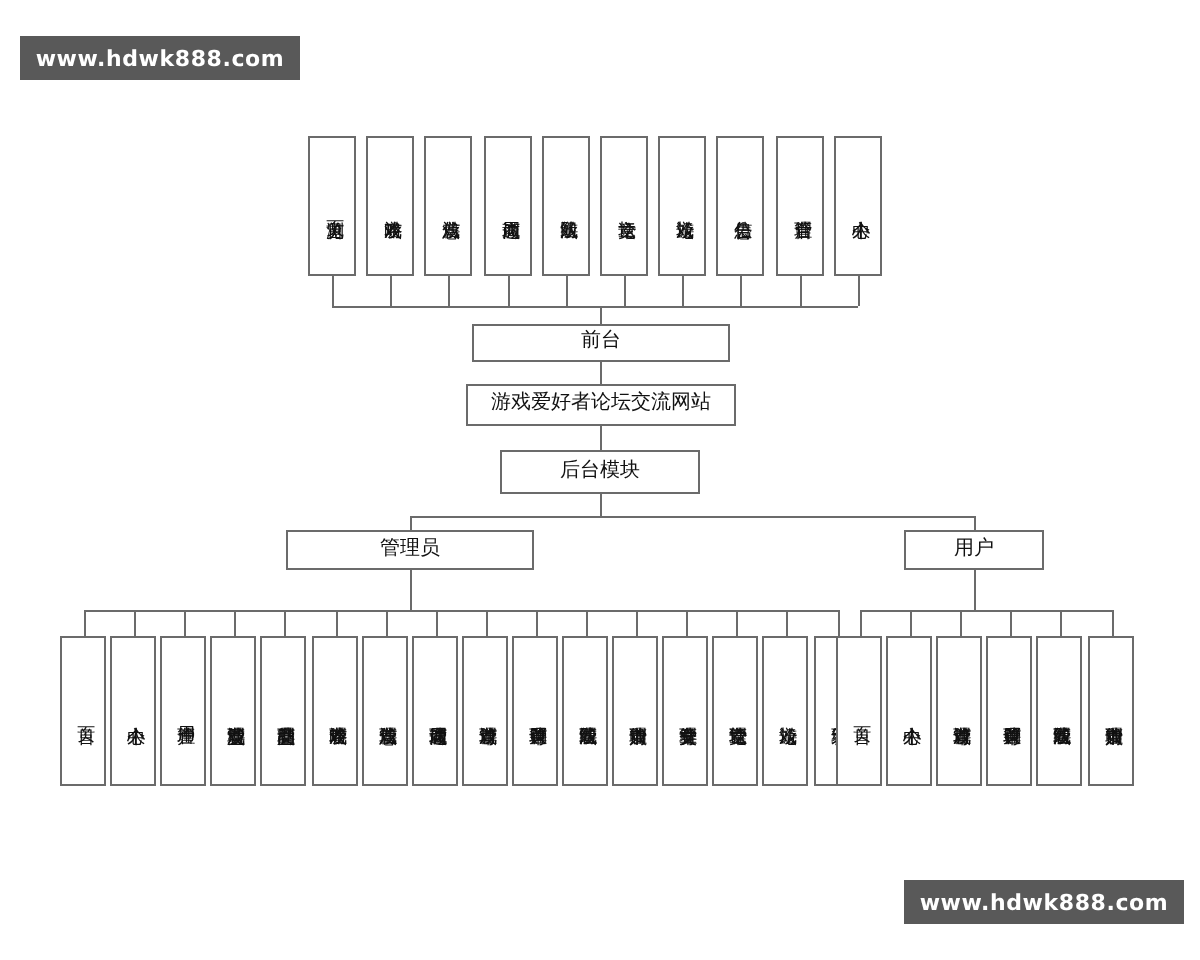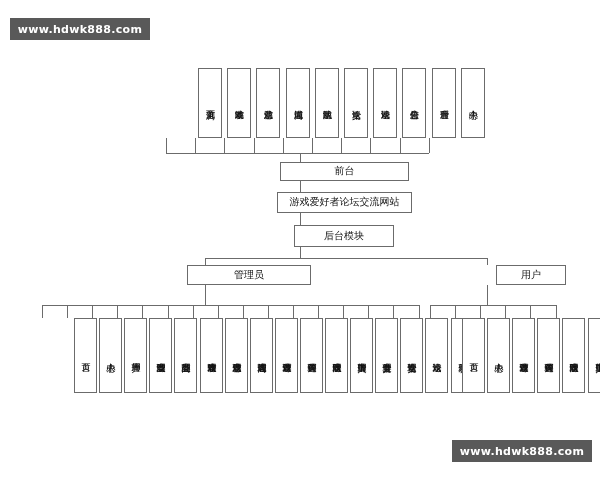--- a/index.html
+++ b/index.html
@@ -30,21 +30,20 @@
   .node{
     position:absolute;
     box-sizing:border-box;
     border:1px solid #6b6b6b;
     background:#ffffff;
     display:flex;
     align-items:center;
     justify-content:center;
     color:#111111;
     line-height:1.02;
-    margin-left:44px;
   }
   
   .vnode{
     writing-mode:vertical-rl;
     text-orientation:upright;
     font-size:9px;
     letter-spacing:0px;
     padding:2px 0;
   }
   

